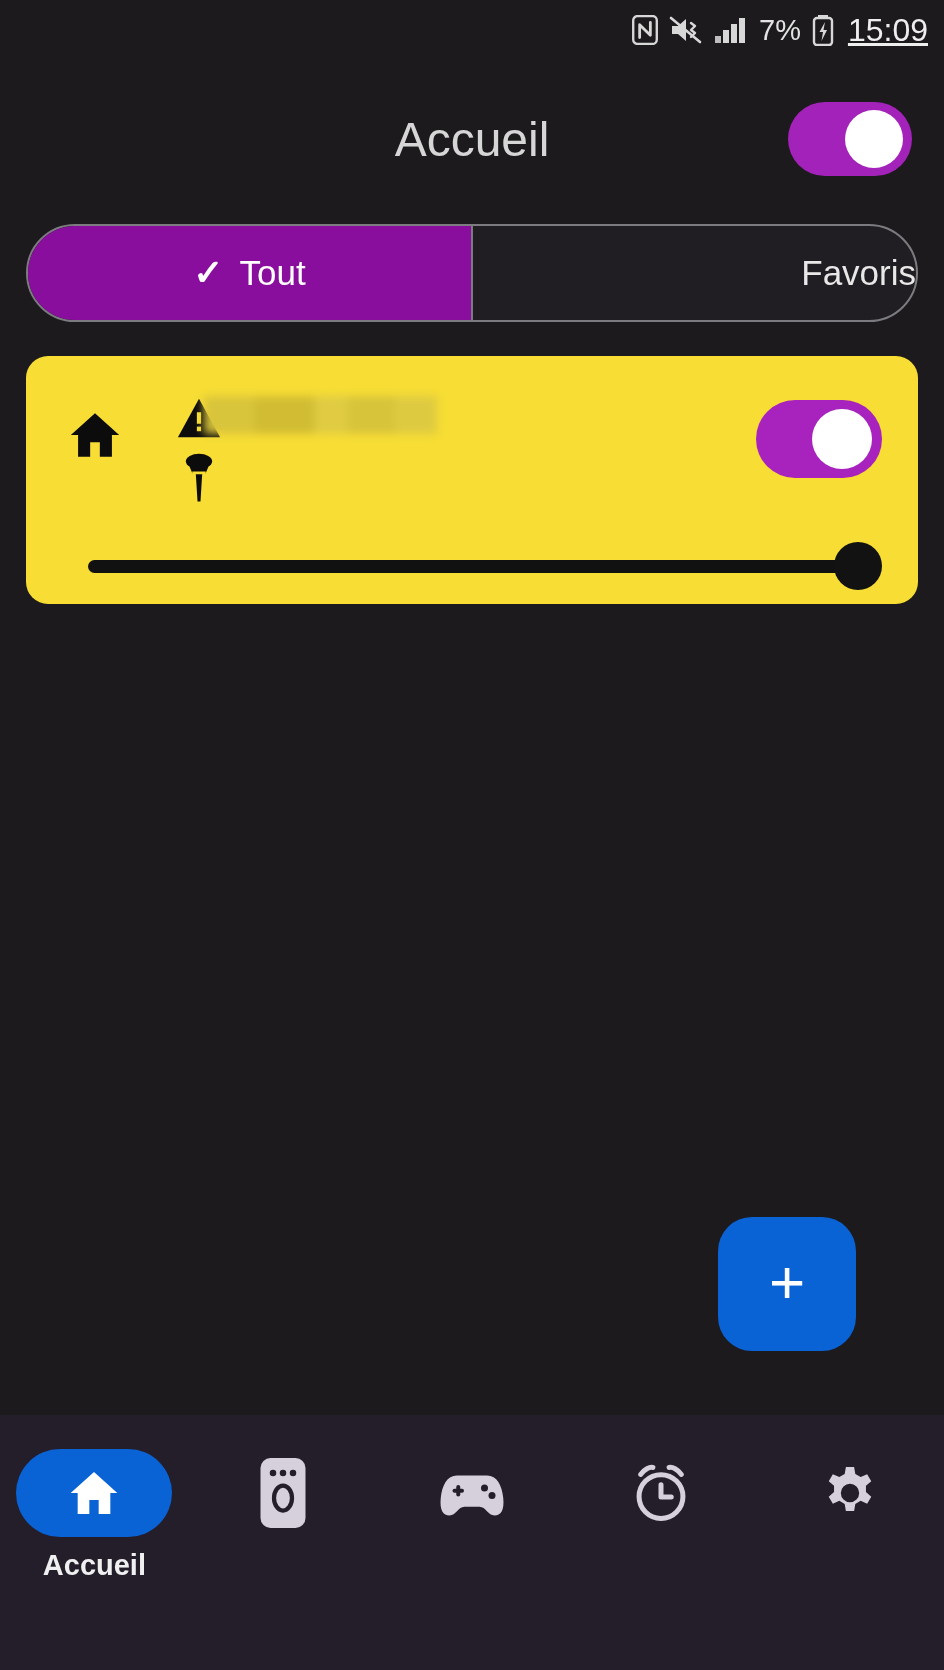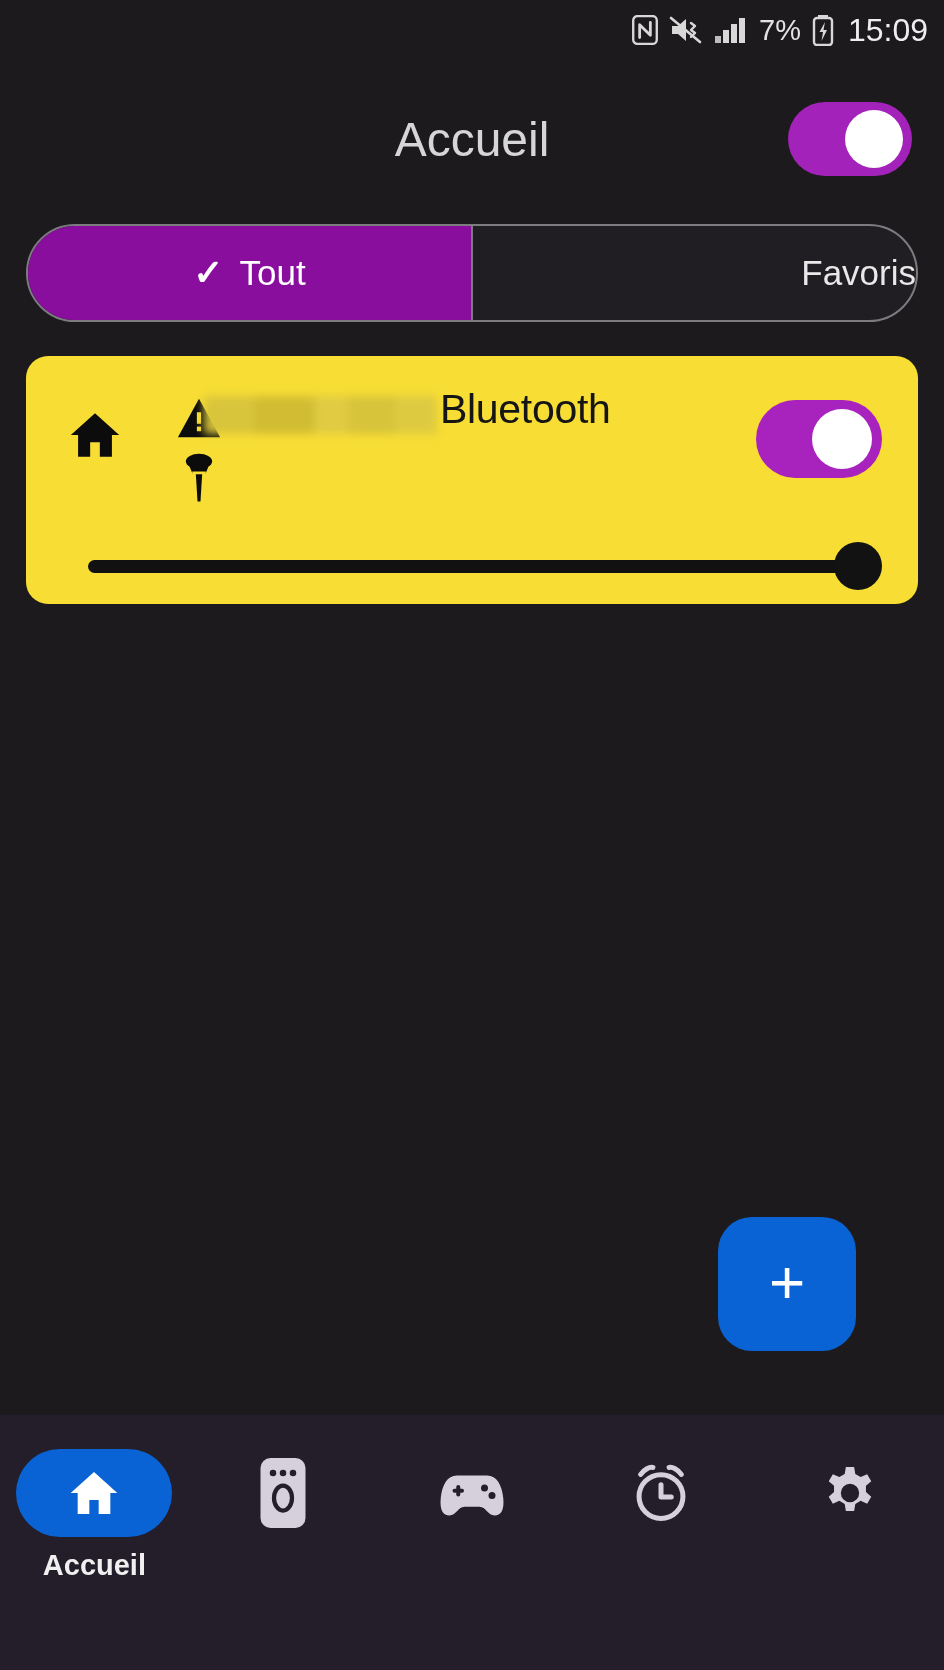--- a/index.html
+++ b/index.html
@@ -30,21 +30,21 @@
     box-sizing: border-box;
     color: #d8d8d8;
   }
   .sb-icon { display: flex; align-items: center; justify-content: center; }
   .sb-text {
     font-size: 29px;
     color: #e3e3e3;
     letter-spacing: 0px;
     font-family: "Liberation Sans", sans-serif;
   }
-  .sb-clock { font-size: 32px; color: #eeeeee; margin-left: 3px; }
+  .sb-clock { font-size: 32px; color: #eeeeee; margin-left: 3px; text-decoration: underline; }
 
   
   .header {
     position: absolute;
     top: 88px;
     left: 0; right: 0;
     height: 102px;
     display: flex;
     align-items: center;
   }
@@ -360,21 +360,20 @@
       </span>
     </div>
 
     <div class="slider-wrap">
       <span class="slider-track"></span>
       <span class="slider-thumb"></span>
     </div>
   </div>
 
   <div class="redacted"></div>
-  <div class="card-label">Bluetooth</div>
 
   <div class="fab">
     <span class="plus">+</span>
   </div>
 
   <div class="bottomnav">
 
     <div class="nav-item">
       <span class="nav-pill">
         <svg width="56" height="56" viewBox="0 0 24 24">

